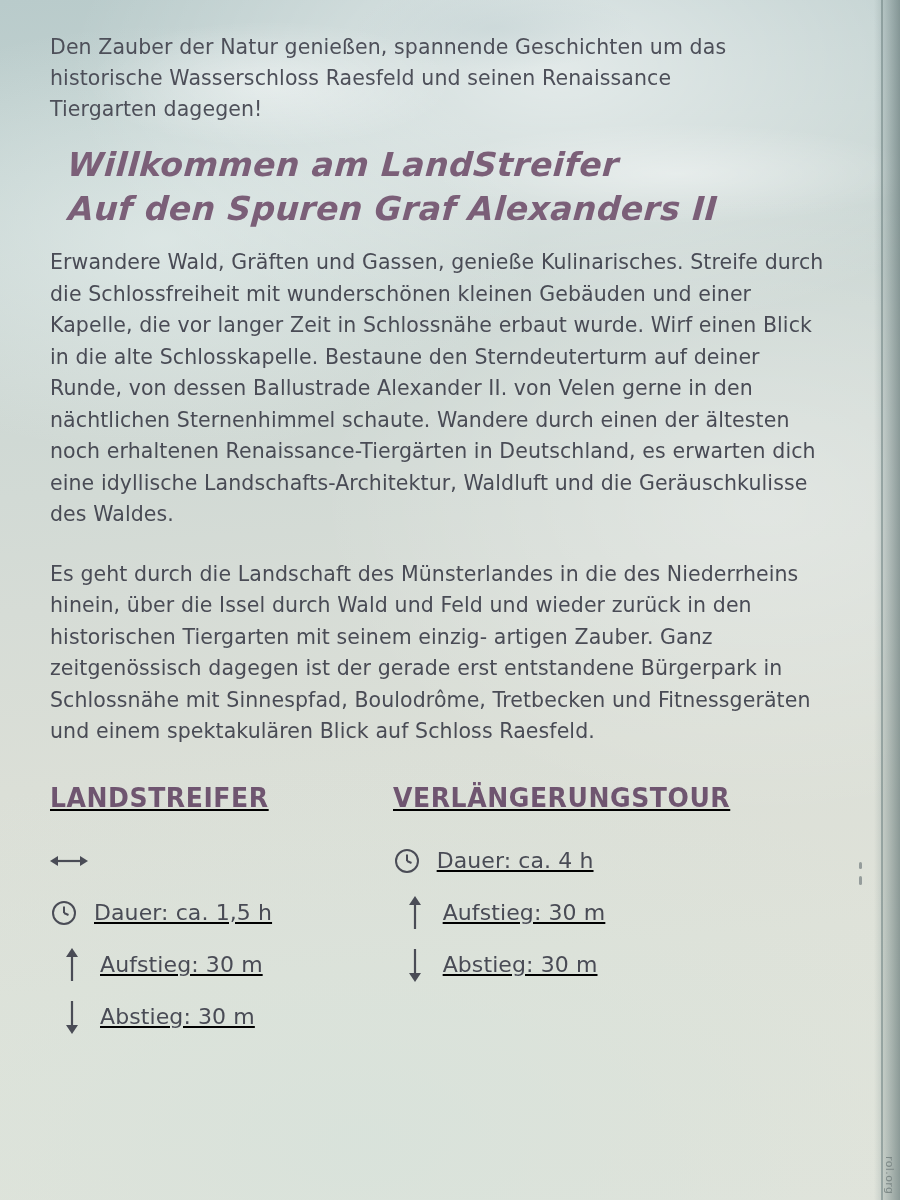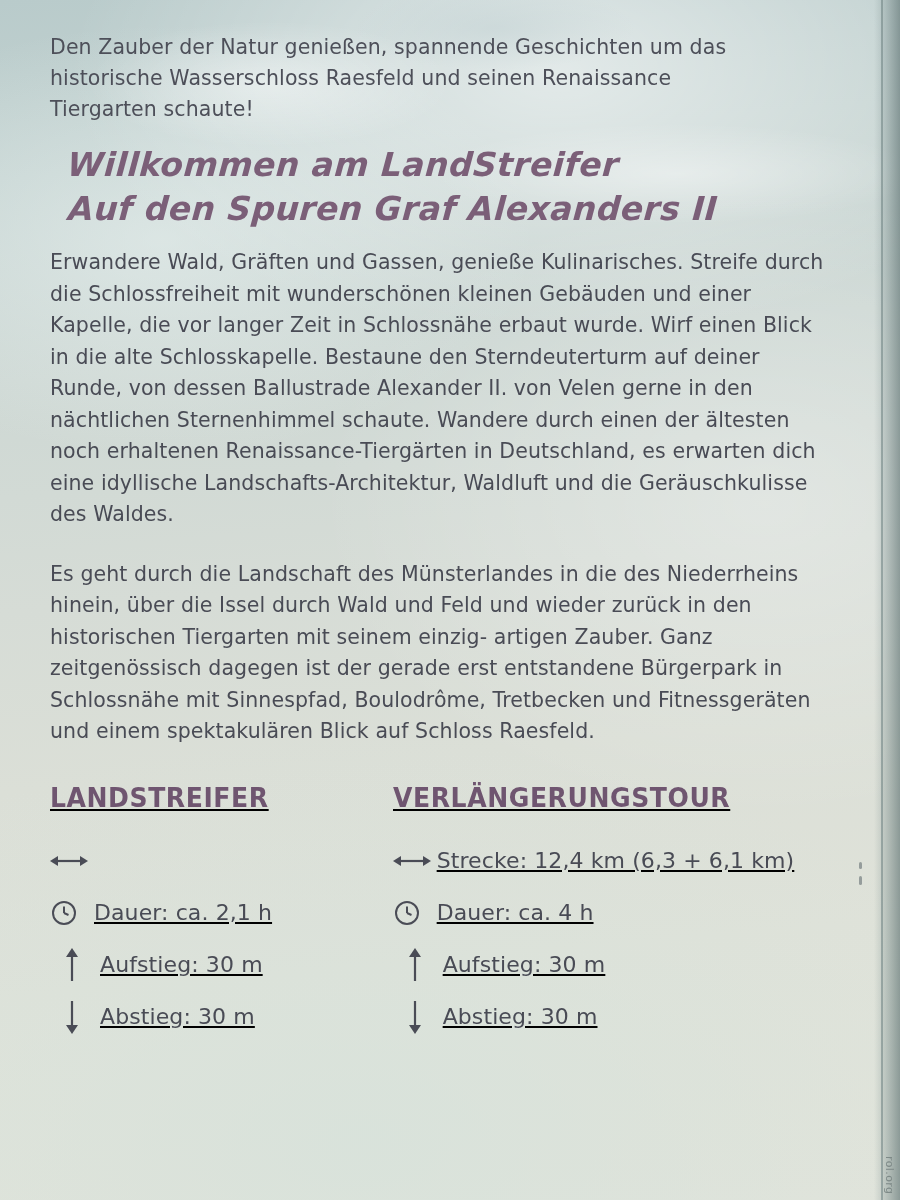--- a/index.html
+++ b/index.html
@@ -159,21 +159,21 @@
 
 <div id="sign">
 
   <div class="panel-edge"></div>
   <div class="panel-edge-line"></div>
   <div class="scratch s1"></div>
   <div class="scratch s2"></div>
 
   <div class="content">
 
-    <p class="intro">Den Zauber der Natur genießen, spannende Geschichten um das historische Wasserschloss Raesfeld und seinen Renaissance Tiergarten schaute!</p>
+    <p class="intro">Den Zauber der Natur genießen, spannende Geschichten um das historische Wasserschloss Raesfeld und seinen Renaissance Tiergarten dagegen!</p>
 
     <div class="headline">
       <span class="line1">Willkommen am LandStreifer</span>
       <span class="line2">Auf den Spuren Graf Alexanders II</span>
     </div>
 
     <p class="body-text">Erwandere Wald, Gräften und Gassen, genieße Kulinarisches. Streife durch die Schlossfreiheit mit wunderschönen kleinen Gebäuden und einer Kapelle, die vor langer Zeit in Schlossnähe erbaut wurde. Wirf einen Blick in die alte Schlosskapelle. Bestaune den Sterndeuterturm auf deiner Runde, von dessen Ballustrade Alexander II. von Velen gerne in den nächtlichen Sternenhimmel schaute. Wandere durch einen der ältesten noch erhaltenen Renaissance-Tiergärten in Deutschland, es erwarten dich eine idyllische Landschafts-Architektur, Waldluft und die Geräuschkulisse des Waldes.</p>
     <p class="body-text">Es geht durch die Landschaft des Münsterlandes in die des Niederrheins hinein, über die Issel durch Wald und Feld und wieder zurück in den historischen Tiergarten mit seinem einzig- artigen Zauber. Ganz zeitgenössisch dagegen ist der gerade erst entstandene Bürgerpark in Schlossnähe mit Sinnespfad, Boulodrôme, Tretbecken und Fitnessgeräten und einem spektakulären Blick auf Schloss Raesfeld.</p>
 
     <div class="stats">
@@ -192,21 +192,21 @@
         </div>
 
         <div class="stat-row">
           <span class="stat-icon">
             <svg width="28" height="28" viewBox="0 0 28 28" aria-hidden="true">
               <circle cx="14" cy="14" r="11" fill="none" stroke="#4a4c56" stroke-width="2"></circle>
               <line x1="14" y1="14" x2="14" y2="7.5" stroke="#4a4c56" stroke-width="2"></line>
               <line x1="14" y1="14" x2="18.5" y2="16" stroke="#4a4c56" stroke-width="2"></line>
             </svg>
           </span>
-          <span class="stat-label">Dauer: ca. 2,1 h</span>
+          <span class="stat-label">Dauer: ca. 1,5 h</span>
         </div>
 
         <div class="stat-row">
           <span class="stat-icon centered">
             <svg width="18" height="34" viewBox="0 0 18 34" aria-hidden="true">
               <line x1="9" y1="33" x2="9" y2="6" stroke="#4a4c56" stroke-width="2.2"></line>
               <polygon points="9,0 3,9 15,9" fill="#4a4c56"></polygon>
             </svg>
           </span>
           <span class="stat-label">Aufstieg: 30 m</span>
@@ -219,30 +219,20 @@
               <polygon points="9,34 3,25 15,25" fill="#4a4c56"></polygon>
             </svg>
           </span>
           <span class="stat-label">Abstieg: 30 m</span>
         </div>
       </div>
 
       <div class="stat-col second">
         <div class="stat-title">VERLÄNGERUNGSTOUR</div>
 
-        <div class="stat-row">
-          <span class="stat-icon">
-            <svg width="38" height="18" viewBox="0 0 38 18" aria-hidden="true">
-              <line x1="5" y1="9" x2="33" y2="9" stroke="#4a4c56" stroke-width="2.2"></line>
-              <polygon points="0,9 8,4 8,14" fill="#4a4c56"></polygon>
-              <polygon points="38,9 30,4 30,14" fill="#4a4c56"></polygon>
-            </svg>
-          </span>
-          <span class="stat-label">Strecke: 12,4 km (6,3 + 6,1 km)</span>
-        </div>
 
         <div class="stat-row">
           <span class="stat-icon">
             <svg width="28" height="28" viewBox="0 0 28 28" aria-hidden="true">
               <circle cx="14" cy="14" r="11" fill="none" stroke="#4a4c56" stroke-width="2"></circle>
               <line x1="14" y1="14" x2="14" y2="7.5" stroke="#4a4c56" stroke-width="2"></line>
               <line x1="14" y1="14" x2="18.5" y2="16" stroke="#4a4c56" stroke-width="2"></line>
             </svg>
           </span>
           <span class="stat-label">Dauer: ca. 4 h</span>

